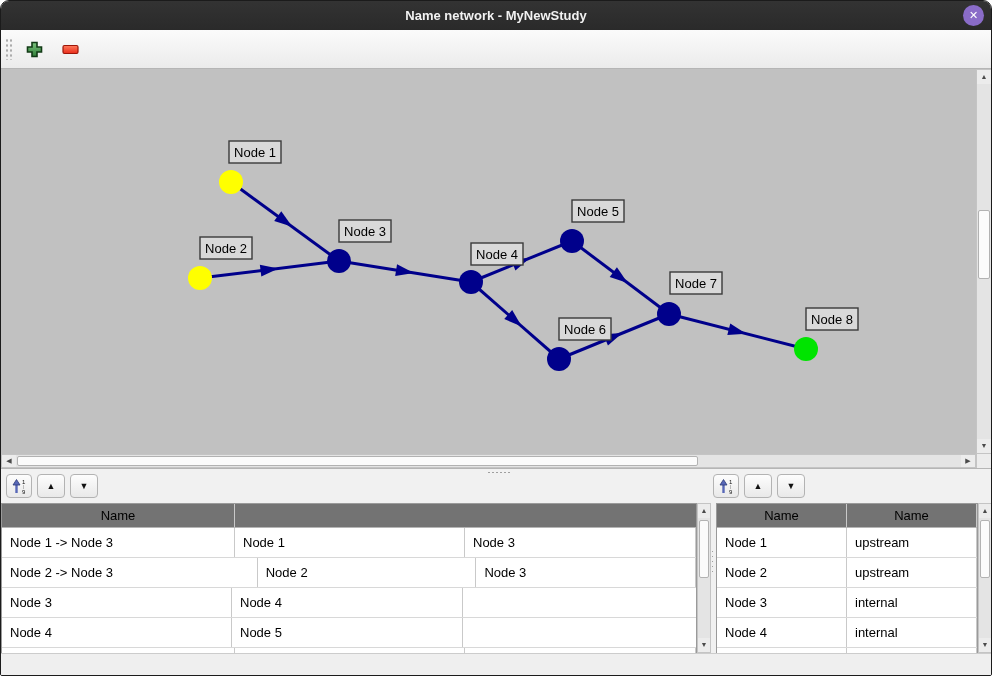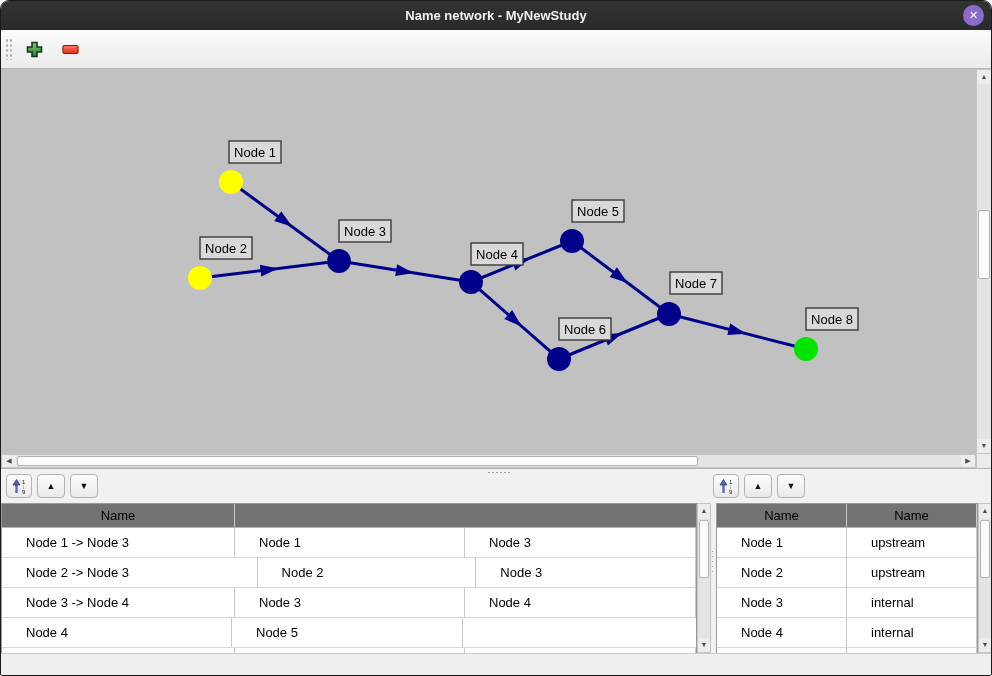--- a/index.html
+++ b/index.html
@@ -25,21 +25,21 @@
   .bottom-bg{position:absolute;left:0;top:467px;width:100%;height:185px;background:#f1f1f1;border-top:1px solid #b5b5b5;box-sizing:border-box;}
   .hsplit-handle{position:absolute;left:486px;top:470px;width:24px;height:3px;background-image:radial-gradient(circle,#9f9f9f 0.8px,transparent 1px);background-size:4px 3px;}
   .vsplit-handle{position:absolute;left:710px;top:548px;width:3px;height:26px;background-image:radial-gradient(circle,#9f9f9f 0.8px,transparent 1px);background-size:3px 5px;}
   
   .pbtn{position:absolute;top:473px;height:24px;background:linear-gradient(#fdfdfd,#e9e9e9);border:1px solid #b3b3b3;border-radius:4px;display:flex;align-items:center;justify-content:center;padding:0;cursor:pointer;box-sizing:border-box;}
   .tri{font-size:9px;color:#111111;}
   
   .table{position:absolute;top:502px;background:#ffffff;border:1px solid #9a9a9a;border-bottom:none;box-sizing:border-box;overflow:hidden;}
   .trow{display:flex;height:30px;background:#ffffff;border-bottom:1px solid #d8d8d8;box-sizing:border-box;}
   .trow.thead{height:24px;background:#737373;border-bottom:1px solid #b5b5b5;}
-  .tcell{box-sizing:border-box;border-right:1px solid #c9c9c9;font-size:13px;color:#000000;padding-left:24px;line-height:29px;overflow:hidden;white-space:nowrap;}
+  .tcell{box-sizing:border-box;border-right:1px solid #c9c9c9;font-size:13px;color:#000000;padding-left:8px;line-height:29px;overflow:hidden;white-space:nowrap;}
   .trow.thead .tcell{text-align:center;padding-left:0;line-height:23px;}
   .trow.filler{height:30px;}
   .reaches-table{left:0;width:696px;height:150px;}
   .nodes-table{left:715px;width:262px;height:150px;}
   .vscroll-left{left:696px;top:502px;width:14px;height:150px;}
   .vscroll-right{left:977px;top:502px;width:14px;height:150px;}
   
   .statusbar{position:absolute;left:0;top:652px;width:100%;height:22px;background:#efefef;border-top:1px solid #cccccc;}
 </style>
 </head>
@@ -196,21 +196,20 @@
         <div class="tcell" style="width:233px">Node 1 -&gt; Node 3</div>
         <div class="tcell" style="width:230px">Node 1</div>
         <div class="tcell" style="width:231px">Node 3</div>
       </div>
       <div class="trow">
         <div class="tcell" style="width:269px">Node 2 -&gt; Node 3</div>
         <div class="tcell" style="width:230px">Node 2</div>
         <div class="tcell" style="width:231px">Node 3</div>
       </div>
       <div class="trow">
-        <div class="tcell" style="width:233px">Node 3 -&gt; Node 4</div>
         <div class="tcell" style="width:230px">Node 3</div>
         <div class="tcell" style="width:231px">Node 4</div>
       </div>
       <div class="trow">
         <div class="tcell" style="width:230px">Node 4</div>
         <div class="tcell" style="width:231px">Node 5</div>
       </div>
       <div class="trow filler">
         <div class="tcell" style="width:233px"></div>
         <div class="tcell" style="width:230px"></div>

